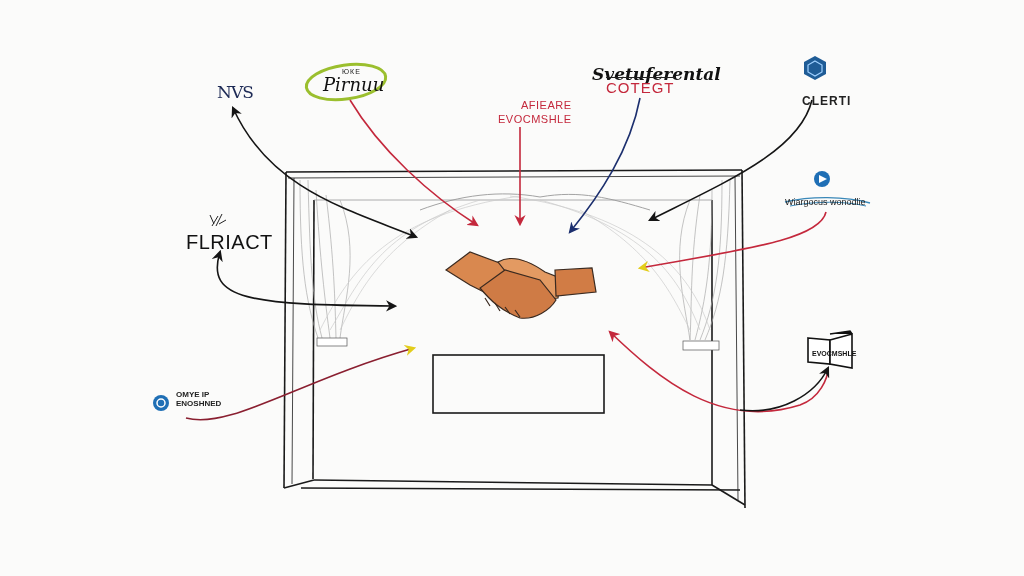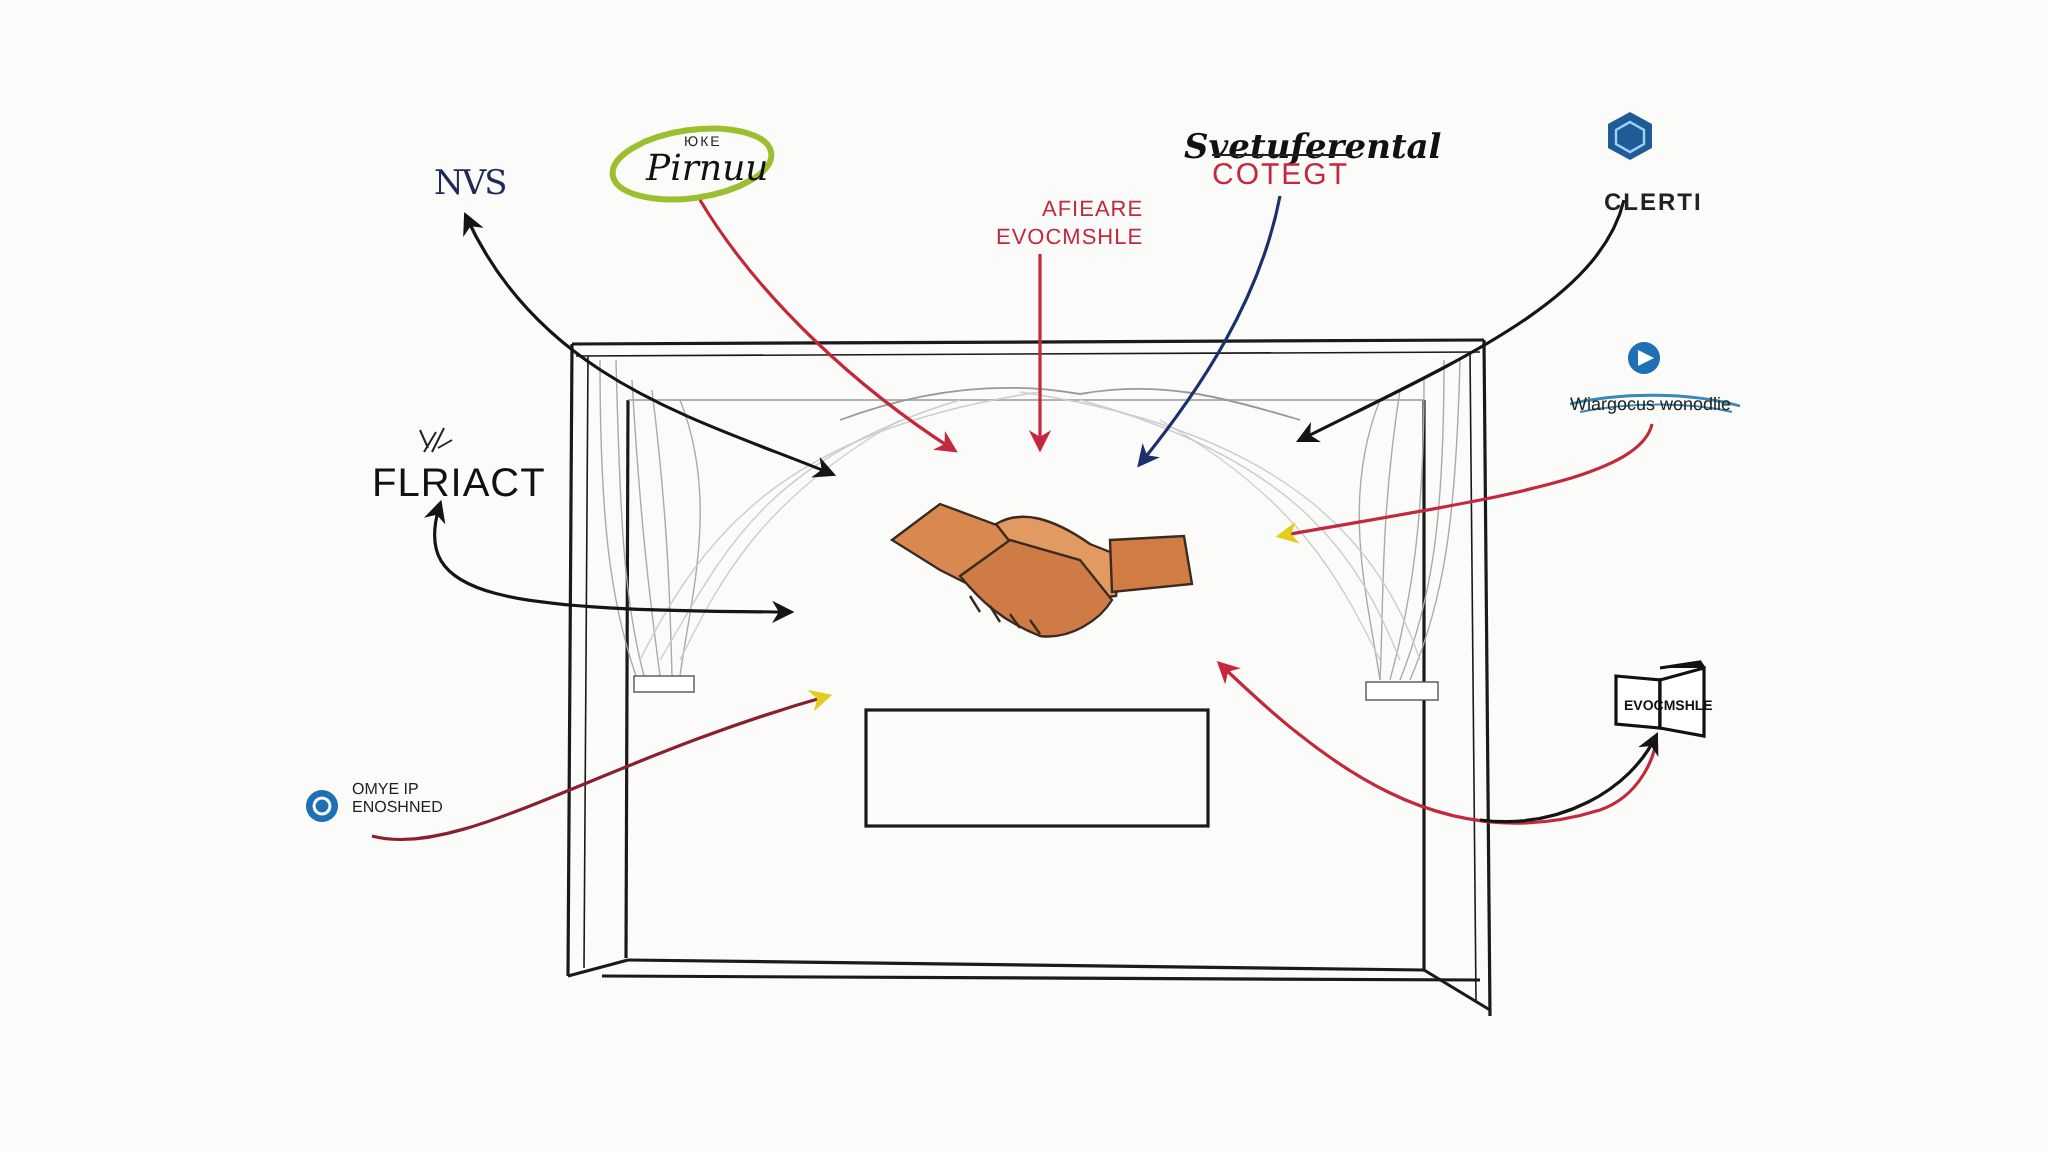--- a/index.html
+++ b/index.html
@@ -8,21 +8,21 @@
   .lbl { position:absolute; white-space:nowrap; line-height:1; }
   .logo-nvs { left:217px; top:84px; font-family:"DejaVu Serif", serif; font-size:17px; color:#1d2a55; letter-spacing:-1px; font-weight:normal; }
   .logo-pr-small { left:342px; top:68px; font-size:7px; color:#222; letter-spacing:1px; }
   .logo-pr { left:323px; top:76px; font-family:"DejaVu Serif", serif; font-style:italic; font-size:18px; color:#111; font-weight:normal; }
   .red-note { left:498px; top:98px; font-size:11px; color:#c4283c; text-align:right; line-height:14px; letter-spacing:0.5px; }
   .sv-top { left:592px; top:66px; font-family:"DejaVu Serif", serif; font-style:italic; font-size:17px; color:#111; font-weight:bold; }
   .sv-bot { left:606px; top:77px; font-size:15px; color:#c4283c; letter-spacing:1px;text-align:right; }
   .clr { left:802px; top:95px; font-size:12px; color:#222; font-weight:bold; letter-spacing:1px; }
   .wv { left:785px; top:198px; font-size:9px; color:#222; font-weight:normal; }
   .flr { left:186px; top:232px; font-family:Liberation Sans, sans-serif; font-size:20px; color:#111; letter-spacing:0.5px; }
-  .eng { left:176px; top:390px; font-size:8px; color:#222; line-height:9px; font-weight:normal; }
+  .eng { left:176px; top:390px; font-size:8px; color:#222; line-height:9px; font-weight:bold; }
   .book-text { left:812px; top:350px; font-size:7px; color:#111; font-weight:bold; }
 </style>
 </head>
 <body>
 
 <svg id="stage" viewBox="0 0 1024 576" xmlns="http://www.w3.org/2000/svg">
   <defs>
     <marker id="ah-black" viewBox="0 0 10 10" refX="8" refY="5" markerWidth="7" markerHeight="7" orient="auto-start-reverse">
         <path d="M0,0 L10,5 L0,10 L3,5 z" fill="#151515"></path>
       </marker>

